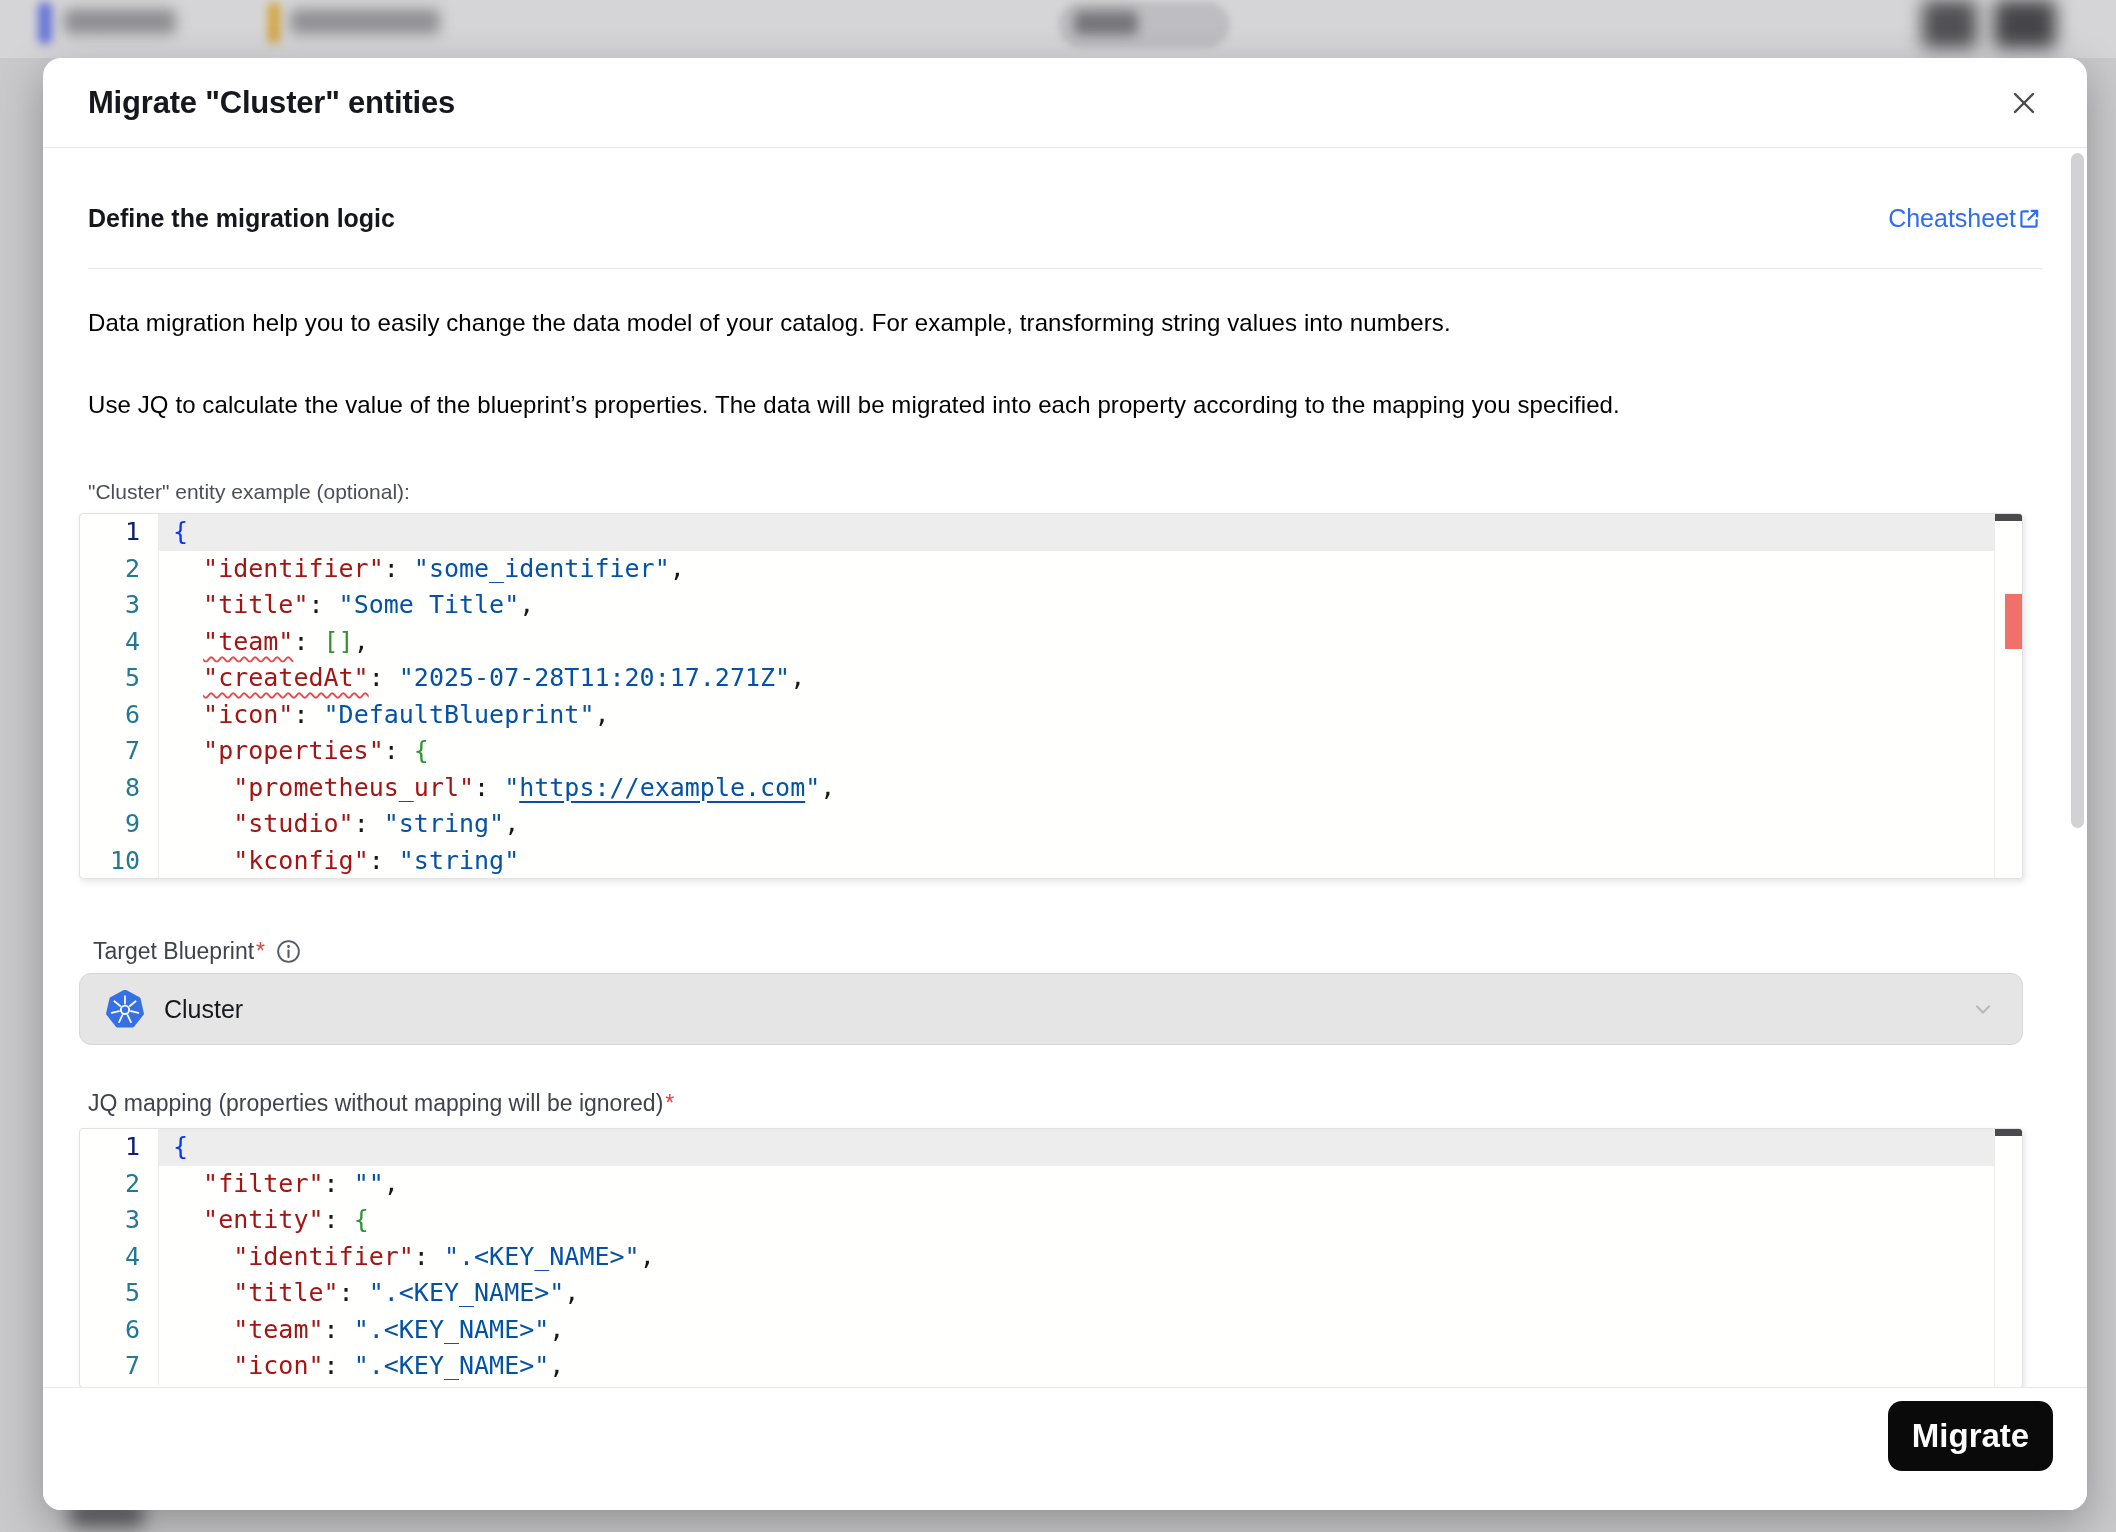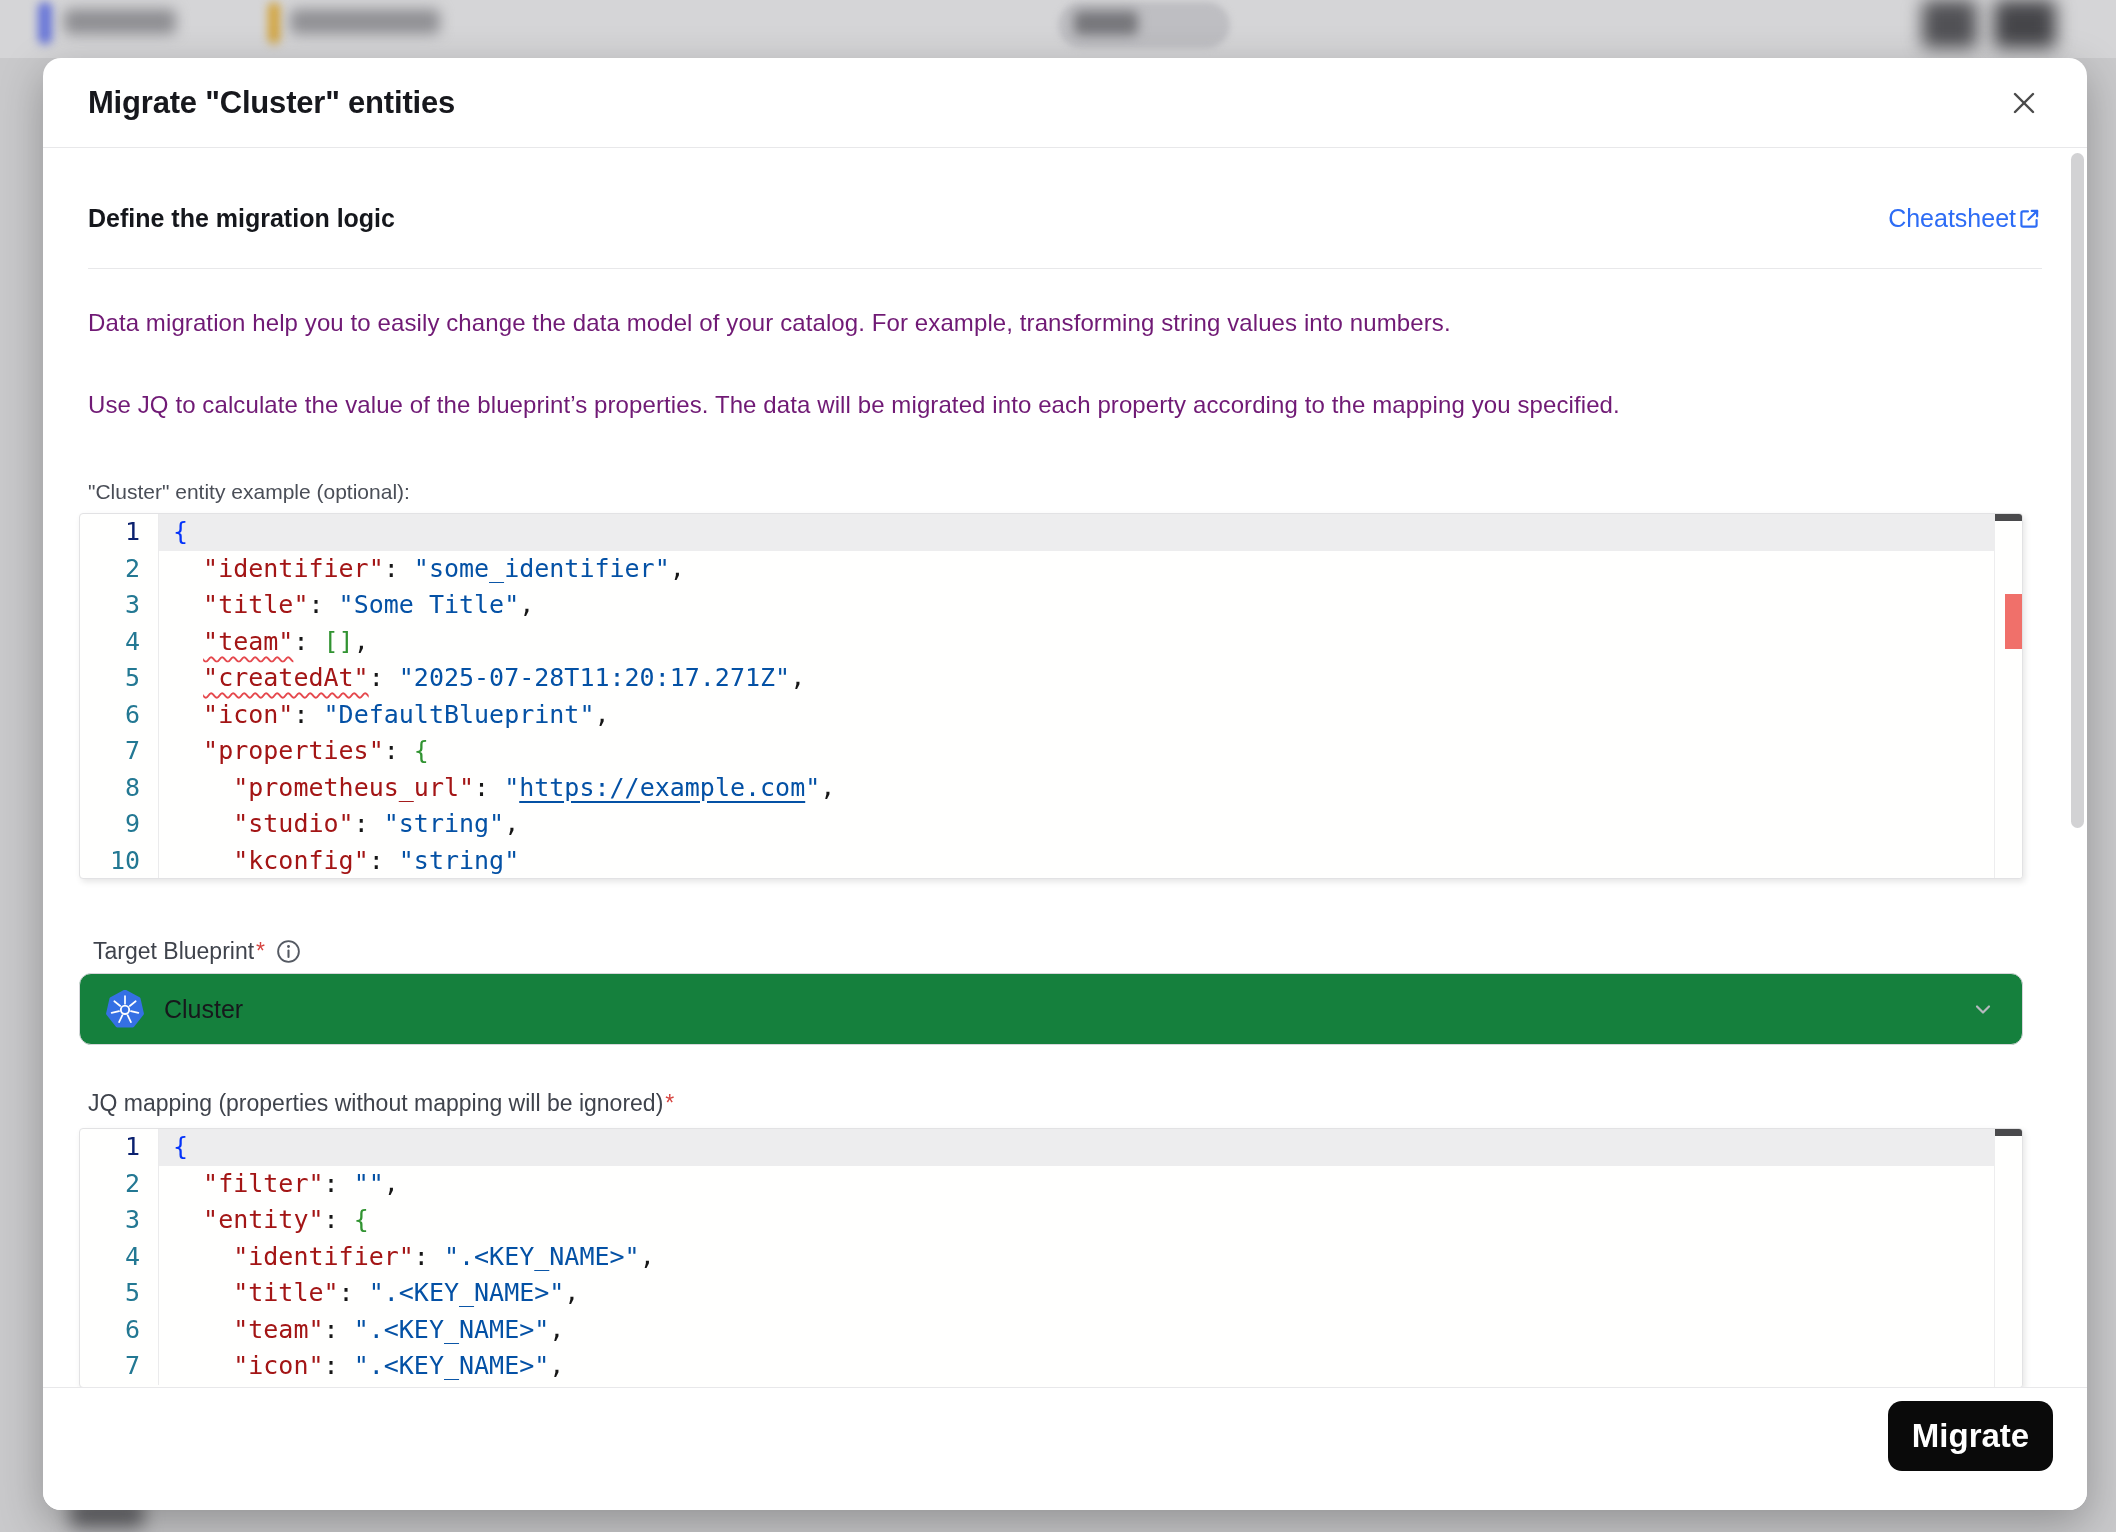--- a/index.html
+++ b/index.html
@@ -37,21 +37,21 @@
   .close-btn{background:none;border:none;padding:0;cursor:pointer;width:36px;height:36px;display:flex;align-items:center;justify-content:center;}
 
   .modal-body{position:absolute;top:90px;left:0;width:100%;height:1240px;overflow:hidden;}
   .modal-body > *{position:absolute;}
 
   .section-row{top:56px;left:45px;right:45px;display:flex;align-items:center;justify-content:space-between;}
   .section-heading{font-size:25px;font-weight:700;color:#15171c;margin:0;}
   .cheatsheet{display:flex;align-items:center;color:var(--accent-blue,#2d6cf5);font-size:25px;font-weight:500;cursor:pointer;text-decoration:none;}
   .divider{top:120px;left:45px;right:45px;height:1px;background:#e8e8ea;}
 
-  .desc{margin:0;left:45px;right:60px;font-size:24px;line-height:34px;color:#701a75;letter-spacing:0.1px;}
+  .desc{margin:0;left:45px;right:60px;font-size:24px;line-height:34px;color:#000000;letter-spacing:0.1px;}
   .desc-1{top:158px;}
   .desc-2{top:240px;}
 
   .field-label{font-size:21px;color:#4a4e57;display:flex;align-items:center;gap:10px;}
   .lbl-example{top:332px;left:45px;}
   .lbl-target{top:790px;left:50px;font-size:23px;color:#3f434c;}
   .lbl-jq{top:942px;left:45px;font-size:23px;color:#3f434c;}
   .req{color:var(--required-red,#d64541);margin-left:2px;}
 
   
@@ -75,21 +75,21 @@
   .tk-b1{color:var(--code-bracket-1,#0433fa);}
   .tk-b2{color:var(--code-bracket-2,#319331);}
   .tk-ln{color:var(--code-string,#0451a5);text-decoration:underline;text-underline-offset:5px;}
   .ed-scroll{position:absolute;top:0;right:0;bottom:0;width:27px;background:#fffffe;border-left:1px solid #ededee;}
   .ed-thumb{position:absolute;top:0;left:0;width:100%;height:7px;background:#4a4a4c;}
   .ed-marker{position:absolute;top:80px;right:0;width:17px;height:55px;background:var(--overview-marker,#f0706a);}
 
   
   .select{
     top:825px;left:36px;width:1944px;height:72px;box-sizing:border-box;
-    border:1px solid #d6d6da;border-radius:12px;background:#15803d;
+    border:1px solid #d6d6da;border-radius:12px;background:#e5e5e5;
     display:flex;align-items:center;padding:0 26px;gap:20px;cursor:pointer;
   }
   .select-value{font-size:25px;font-weight:500;color:#17181c;flex:1;}
 
   .modal-scrollthumb{position:absolute;top:95px;right:3px;width:13px;height:675px;border-radius:7px;background:#d2d2d4;}
 
   .modal-footer{
     position:absolute;bottom:0;left:0;right:0;height:122px;
     border-top:1px solid #e8e8ea;background:#fff;border-radius:0 0 18px 18px;
   }

